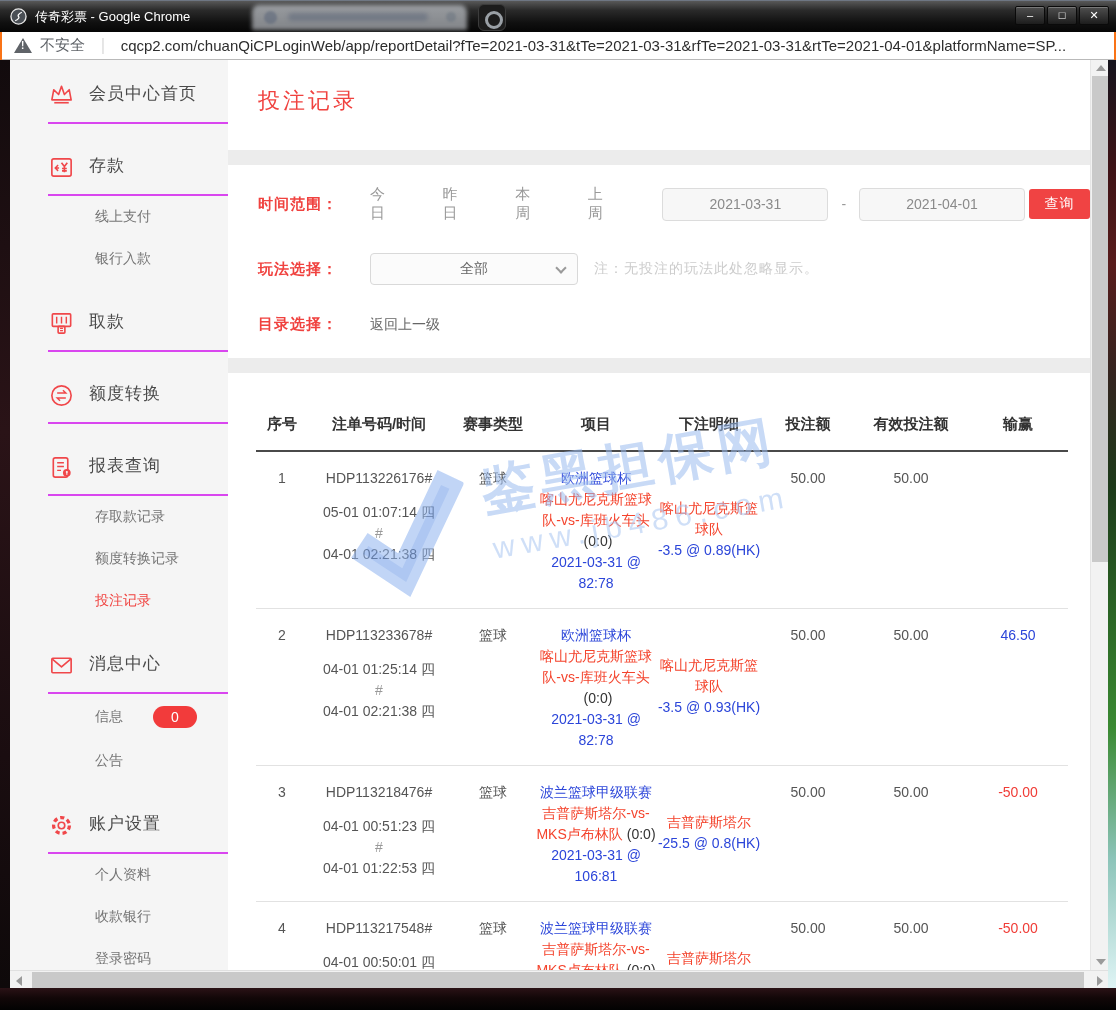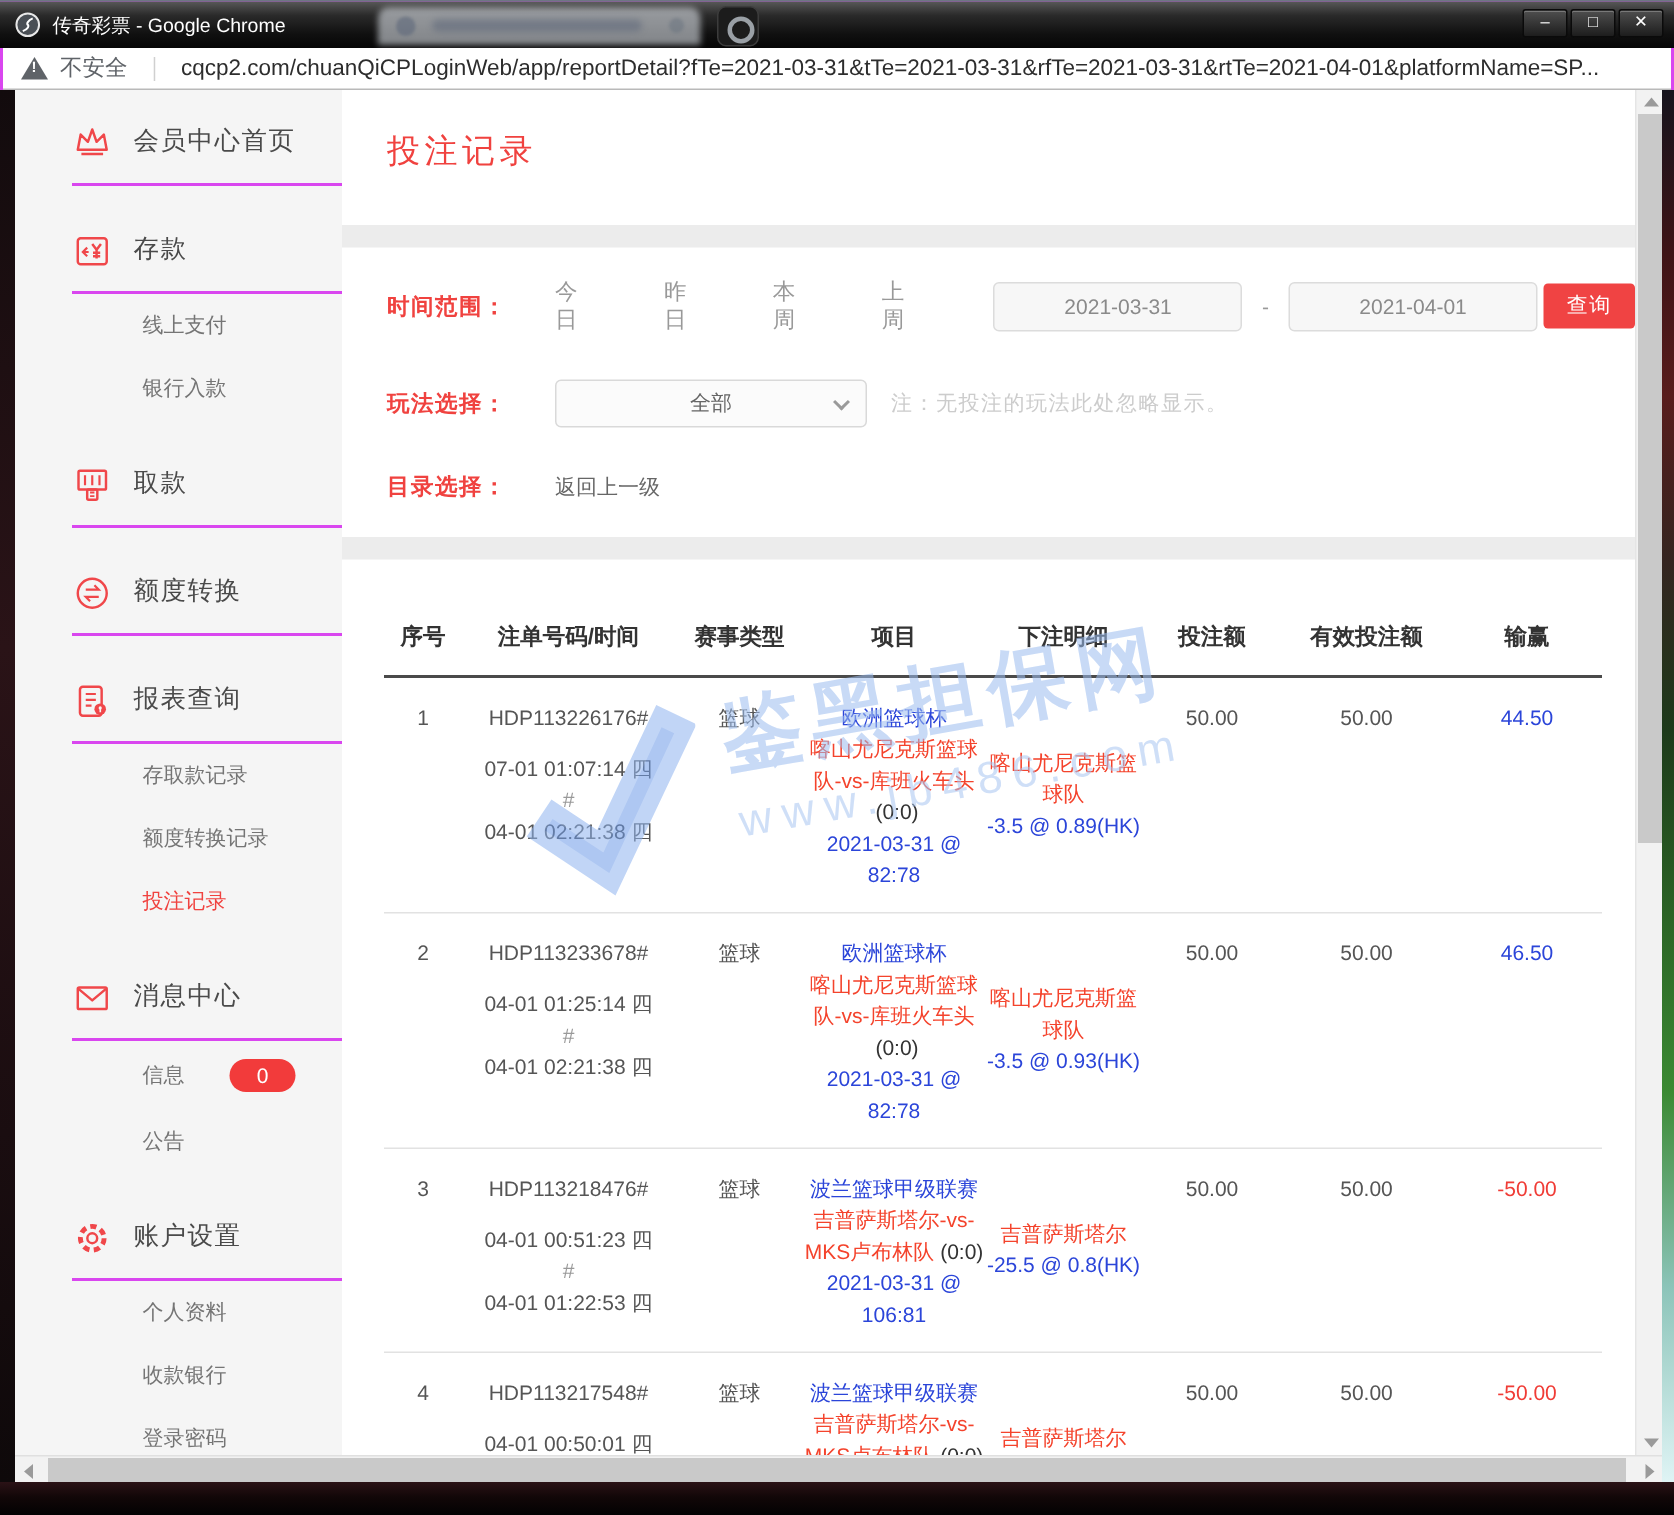--- a/index.html
+++ b/index.html
@@ -1,19 +1,19 @@
 <!DOCTYPE html>
 <html><head>
 <meta charset="utf-8">
 <style>
   * { margin:0; padding:0; box-sizing:border-box; }
   html,body { background:#888; }
   body { font-family:"Liberation Sans","DejaVu Sans",sans-serif; }
 
-  .window { position:relative; width:1116px; height:1010px; background:#d946ef; overflow:hidden; }
+  .window { position:relative; width:1116px; height:1010px; background:#f97316; overflow:hidden; }
 
   
   .titlebar { position:absolute; left:0; top:0; width:1116px; height:32px;
     background:linear-gradient(180deg,#585858 0%,#2a2a2a 30%,#101010 70%,#060606 100%);
     border-top:1px solid #6e7683; display:flex; align-items:center; }
   .favicon { margin-left:10px; width:17px; height:17px; flex:0 0 auto; }
   .win-title { color:#fff; font-size:13px; margin-left:8px; white-space:nowrap; }
   .ghost-tab { position:absolute; left:252px; top:4px; width:215px; height:25px;
     background:rgba(235,240,248,0.55); border-radius:7px 7px 0 0; filter:blur(2px); }
   .ghost-dot { position:absolute; left:264px; top:10px; width:13px; height:13px; border-radius:50%;
@@ -300,38 +300,37 @@
             <div class="th">投注额</div>
             <div class="th">有效投注额</div>
             <div class="th">输赢</div>
           </div>
         <div id="tbody">
   <div class="trow">
     <div class="c">1</div>
     <div class="c">
       <div class="order-no">HDP113226176#</div>
       <div class="times">
-        <div>07-01 01:07:14 四</div>
+        <div>05-01 01:07:14 四</div>
         <div class="tsep">#</div>
         <div>04-01 02:21:38 四</div>
       </div>
     </div>
     <div class="c">篮球</div>
     <div class="c">
       <div class="blue">欧洲篮球杯</div>
       <span class="redtext">喀山尤尼克斯篮球队-vs-库班火车头</span><span class="score">(0:0)</span>
       <div class="blue">2021-03-31 @ 82:78</div>
     </div>
     <div class="c">
       <div class="redtext">喀山尤尼克斯篮球队</div>
       <div class="blue">-3.5 @ 0.89(HK)</div>
     </div>
     <div class="c">50.00</div>
     <div class="c">50.00</div>
-    <div class="c wl-pos">44.50</div>
   </div>
 
   <div class="trow">
     <div class="c">2</div>
     <div class="c">
       <div class="order-no">HDP113233678#</div>
       <div class="times">
         <div>04-01 01:25:14 四</div>
         <div class="tsep">#</div>
         <div>04-01 02:21:38 四</div>

